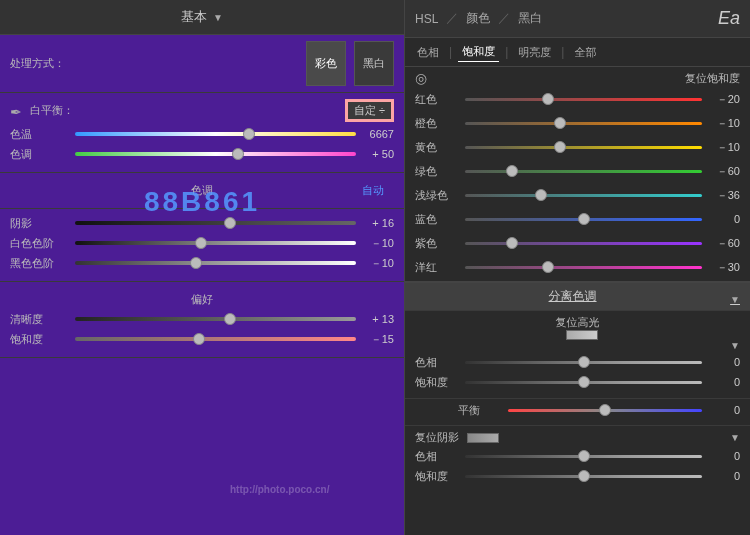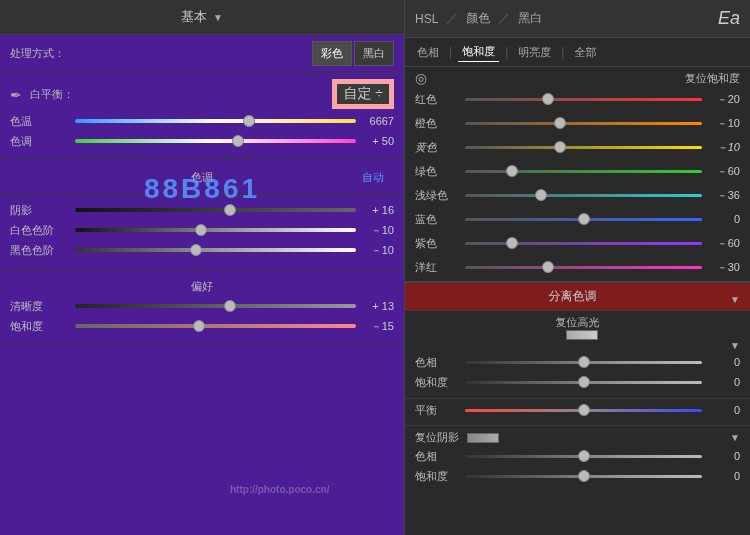--- a/index.html
+++ b/index.html
@@ -178,25 +178,25 @@
 
     .processing-label {
       color: #bbb;
       font-size: 11px;
       margin-right: auto;
     }
 
     .mode-btn {
       color: #ccc;
       font-size: 11px;
-      padding: 4px 8px;
+      padding: 14px 8px;
       border: 1px solid #555;
       background: #3a3a3a;
       cursor: pointer;
-      margin-left: 2px;
+      margin-left: 8px;
     }
 
     .mode-btn.active {
       background: #4a4a4a;
       color: #fff;
     }
 
     
     .wb-section {
       padding: 6px 10px;
@@ -218,24 +218,24 @@
     }
 
     .wb-label {
       color: #bbb;
       font-size: 11px;
     }
 
     .wb-value {
       margin-left: auto;
       color: #ccc;
-      font-size: 14px;
+      font-size: 11px;
       background: #3a3a3a;
       padding: 1px 6px;
-      border: 5px solid #fca5a5;
+      border: 3px solid #fca5a5;
     }
 
     
     .tone-header {
       display: flex;
       align-items: center;
       justify-content: center;
       padding: 4px 10px;
       position: relative;
     }
@@ -488,21 +488,21 @@
       </div>
       <div class="section-row" style="padding:2px 10px;">
         <span class="hsl-color-label">橙色</span>
         <div class="slider-container">
           <div class="slider-track track-orange-sat" style="width:100%; height:3px; border-radius:2px;">
             <div class="slider-thumb" style="left:40%;"></div>
           </div>
         </div>
         <span class="section-value">－10</span>
       </div>
-      <div class="section-row" style="padding:2px 10px;font-style:italic;">
+      <div class="section-row" style="padding:2px 10px;">
         <span class="hsl-color-label">黄色</span>
         <div class="slider-container">
           <div class="slider-track track-yellow-sat" style="width:100%; height:3px; border-radius:2px;">
             <div class="slider-thumb" style="left:40%;"></div>
           </div>
         </div>
         <span class="section-value">－10</span>
       </div>
       <div class="section-row" style="padding:2px 10px;">
         <span class="hsl-color-label">绿色</span>
@@ -545,21 +545,21 @@
         <div class="slider-container">
           <div class="slider-track track-magenta-sat" style="width:100%; height:3px; border-radius:2px;">
             <div class="slider-thumb" style="left:35%;"></div>
           </div>
         </div>
         <span class="section-value">－30</span>
       </div>
     </div>
 
     <div>
-      <div style="display:flex; align-items:flex-end; padding:5px 10px; background:#7f1d1d; border-bottom:1px solid #3a3a3a;">
+      <div style="display:flex; align-items:flex-end; padding:5px 10px; background:#404040; border-bottom:1px solid #3a3a3a;text-decoration:underline;">
         <span style="flex:1;"></span>
         <span style="font-size:12px; color:#ccc;">分离色调</span>
         <span style="flex:1;"></span>
         <span style="color:#aaa; font-size:10px;">▼</span>
       </div>
 
       <div style="padding:4px 10px; border-bottom:1px solid #3a3a3a;">
         <div style="display:flex; align-items:center; margin-bottom:3px;flex-direction:column;">
           <span style="font-size:11px; color:#bbb;">复位高光</span>
           <span style="margin-left:8px; display:inline-block; width:32px; height:10px; background:linear-gradient(to right, #aaa, #ccc); border:1px solid #666;"></span>
@@ -579,21 +579,21 @@
           <div class="slider-container">
             <div class="slider-track track-neutral" style="width:100%; height:3px; border-radius:2px;">
               <div class="slider-thumb" style="left:50%;"></div>
             </div>
           </div>
           <span class="section-value">0</span>
         </div>
       </div>
 
       <div style="padding:3px 10px; border-bottom:1px solid #3a3a3a;">
-        <div class="section-row" style="padding:0;">
+        <div class="section-row" style="padding:0;margin-left:43px;">
           <span class="hsl-color-label">平衡</span>
           <div class="slider-container">
             <div class="slider-track balance-track" style="width:100%; height:3px; border-radius:2px;">
               <div class="slider-thumb" style="left:50%;"></div>
             </div>
           </div>
           <span class="section-value">0</span>
         </div>
       </div>
 

